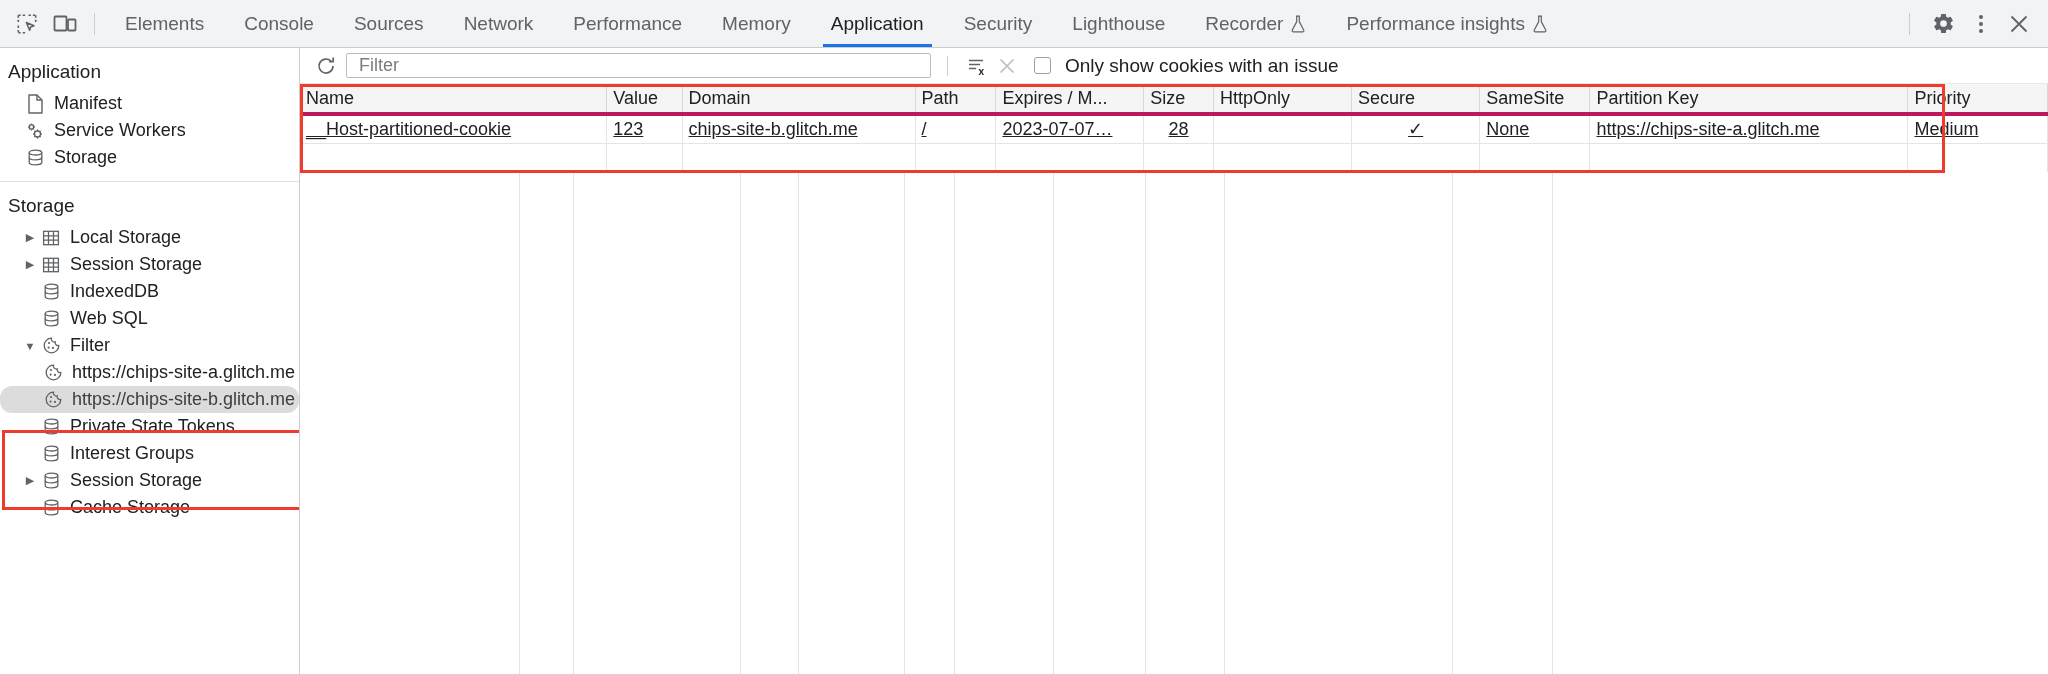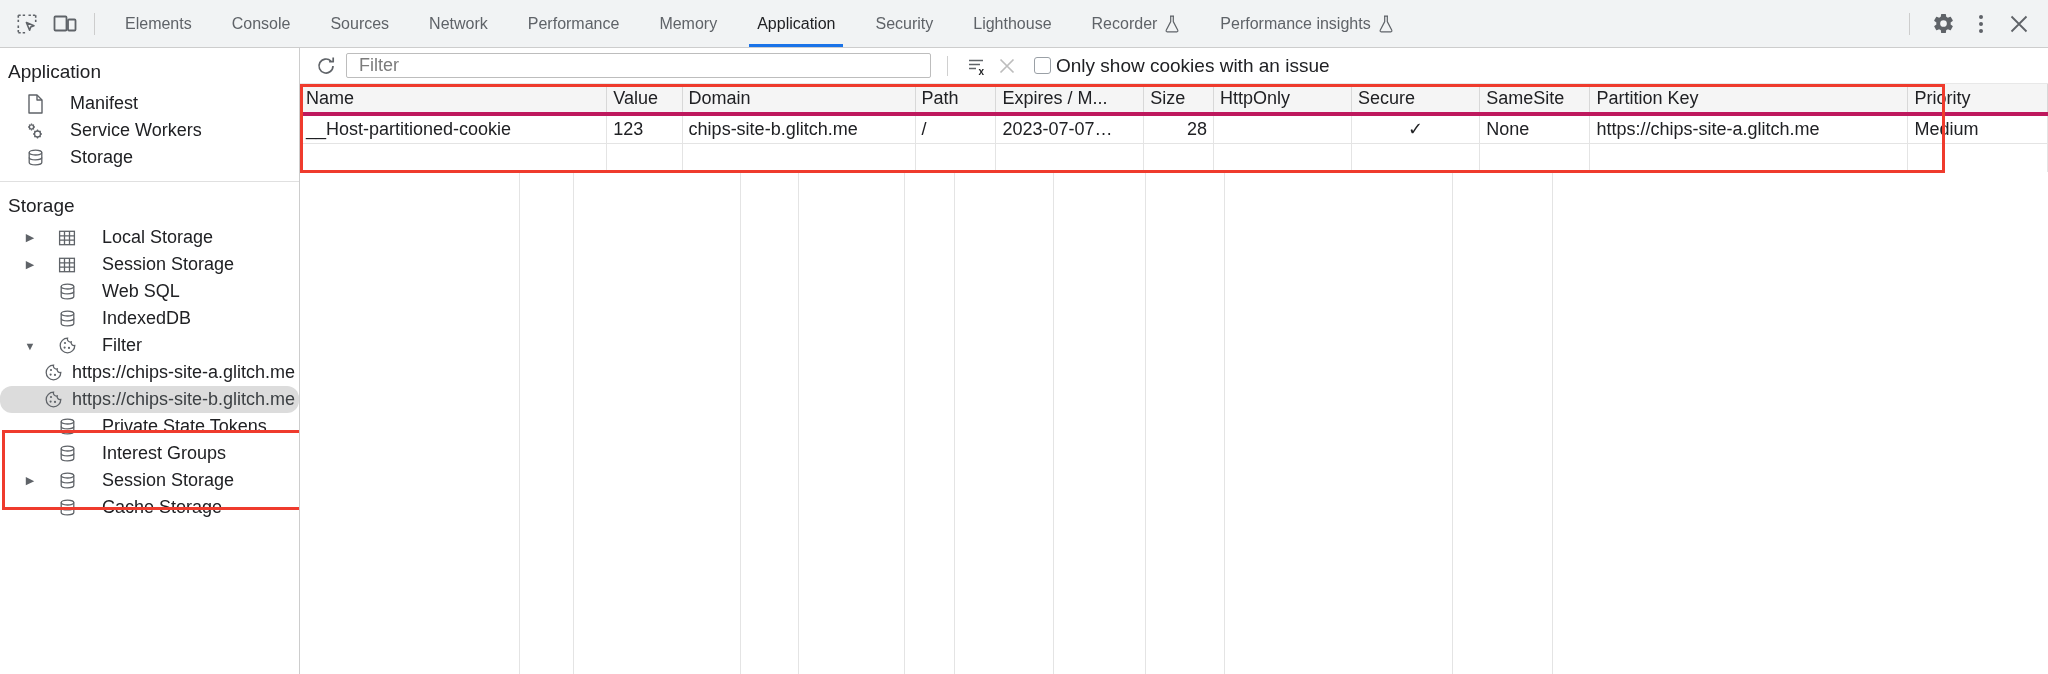--- a/index.html
+++ b/index.html
@@ -29,21 +29,21 @@
     color: #5f6368; flex: 0 0 auto;
   }
   .tb-sep {
     width: 1px; height: 22px; background: #cdcdcd; margin: 0 10px;
     flex: 0 0 auto;
   }
   .tabs { display: flex; align-items: center; height: 100%; }
   .tab {
     height: 100%; display: flex; align-items: center; gap: 7px;
     padding: 0 20px;
-    font-size: 16px; color: #5f6368; white-space: nowrap;
+    font-size: 19px; color: #5f6368; white-space: nowrap;
     position: relative;
   }
   .tab.active { color: #202124; }
   .tab.active::after {
     content: ""; position: absolute; left: 12px; right: 12px; bottom: 0;
     height: 3px; background: #1a73e8;
   }
   .tab .flask { display: inline-flex; align-items: center; color:#5f6368; }
   .toolbar-right {
     margin-left: auto; display: flex; align-items: center; height: 100%;
@@ -81,21 +81,21 @@
   .sb-arrow {
     width: 16px; min-width: 16px; display: flex; align-items: center; justify-content: center;
     color: #5f6368; font-size: 11px;
   }
   .sb-arrow.spacer { color: transparent; }
   .sb-ico {
     width: 26px; min-width: 26px; display: flex; align-items: center; justify-content: center;
     color: #5f6368; margin-right: 6px;
   }
   .sb-label { overflow: hidden; text-overflow: ellipsis; }
-  .indent-1 { padding-left: 22px; gap: 16px; }
+  .indent-1 { padding-left: 22px; }
   .indent-2 { padding-left: 40px; }
 
   
   .sb-highlight {
     position: absolute;
     border: 3px solid #ef3b2d;
     pointer-events: none;
     left: 2px; top: 382px; width: 306px; height: 80px;
   }
 
@@ -119,21 +119,21 @@
     background: #fff;
     font-size: 18px; color: #202124;
     padding: 0 12px;
     font-family: "Liberation Sans", sans-serif;
     outline: none;
   }
   .filter-input::placeholder { color: #7c7c7c; }
   .fb-sep { width: 1px; height: 20px; background: #d0d0d0; margin: 0 14px 0 16px; }
   .fb-icon { width: 30px; height: 28px; display:flex; align-items:center; justify-content:center; color:#5f6368; }
   .fb-icon.muted { color: #bdbdbd; }
-  .chk-wrap { display: flex; align-items: center; gap: 5px; margin-left: 12px; }
+  .chk-wrap { display: flex; align-items: center; gap: 14px; margin-left: 12px; }
   .chk-box {
     width: 17px; height: 17px; border: 1.5px solid #9aa0a6; border-radius: 3px; background: #fff;
   }
   .chk-label { font-size: 19px; color: #202124; white-space: nowrap; }
 
   
   .table-area { flex: 1; position: relative; min-height: 0; overflow: hidden; }
   table.cookies {
     width: 100%; border-collapse: collapse; table-layout: fixed;
     font-size: 18px; color: #202124;
@@ -149,22 +149,23 @@
     white-space: nowrap; overflow: hidden; text-overflow: ellipsis;
     color: #202124;
   }
   table.cookies td {
     height: 29px;
     padding: 0 6px;
     border-right: 1px solid #e4e4e4;
     border-bottom: 1px solid #e4e4e4;
     white-space: nowrap; overflow: hidden; text-overflow: ellipsis;
     vertical-align: middle;
-  }
-  td.num, th.num { text-align: right; }
+    text-decoration: underline;
+  }
+  td.num, th.num { text-align: center; }
   td.center { text-align: center; }
   tr.filler td { height: 29px; border-bottom: none; }
   .table-highlight {
     position: absolute; pointer-events: none;
     border: 3px solid #ef3b2d;
     left: 0; top: 0; width: 1645px; height: 89px;
   }
   .col-grid {
     position: absolute; top: 0; left: 0; height: 100%; width: 100%;
     pointer-events: none;
@@ -340,35 +341,35 @@
         <span class="sb-arrow spacer">▶</span>
         <span class="sb-ico">
           <svg width="19" height="19" viewBox="0 0 19 19">
               <g fill="none" stroke="#5f6368" stroke-width="1.3">
                 <ellipse cx="9.5" cy="4.6" rx="6.3" ry="2.4"></ellipse>
                 <path d="M3.2 4.6v9.8c0 1.3 2.8 2.4 6.3 2.4s6.3-1.1 6.3-2.4V4.6"></path>
                 <path d="M3.2 9.5c0 1.3 2.8 2.4 6.3 2.4s6.3-1.1 6.3-2.4"></path>
               </g>
             </svg>
         </span>
+        <span class="sb-label">IndexedDB</span>
+      </div>
+
+      <div class="sb-item indent-1">
+        <span class="sb-arrow spacer">▶</span>
+        <span class="sb-ico">
+          <svg width="19" height="19" viewBox="0 0 19 19">
+              <g fill="none" stroke="#5f6368" stroke-width="1.3">
+                <ellipse cx="9.5" cy="4.6" rx="6.3" ry="2.4"></ellipse>
+                <path d="M3.2 4.6v9.8c0 1.3 2.8 2.4 6.3 2.4s6.3-1.1 6.3-2.4V4.6"></path>
+                <path d="M3.2 9.5c0 1.3 2.8 2.4 6.3 2.4s6.3-1.1 6.3-2.4"></path>
+              </g>
+            </svg>
+        </span>
         <span class="sb-label">Web SQL</span>
-      </div>
-
-      <div class="sb-item indent-1">
-        <span class="sb-arrow spacer">▶</span>
-        <span class="sb-ico">
-          <svg width="19" height="19" viewBox="0 0 19 19">
-              <g fill="none" stroke="#5f6368" stroke-width="1.3">
-                <ellipse cx="9.5" cy="4.6" rx="6.3" ry="2.4"></ellipse>
-                <path d="M3.2 4.6v9.8c0 1.3 2.8 2.4 6.3 2.4s6.3-1.1 6.3-2.4V4.6"></path>
-                <path d="M3.2 9.5c0 1.3 2.8 2.4 6.3 2.4s6.3-1.1 6.3-2.4"></path>
-              </g>
-            </svg>
-        </span>
-        <span class="sb-label">IndexedDB</span>
       </div>
 
       <div class="sb-item indent-1">
         <span class="sb-arrow">▼</span>
         <span class="sb-ico">
           <svg width="19" height="19" viewBox="0 0 19 19">
               <g fill="none" stroke="#5f6368" stroke-width="1.3">
                 <path d="M9.5 2.2a7.3 7.3 0 1 0 7.3 7.3 3 3 0 0 1-3.6-3.6 3 3 0 0 1-3.7-3.7z"></path>
               </g>
               <g fill="#5f6368">

